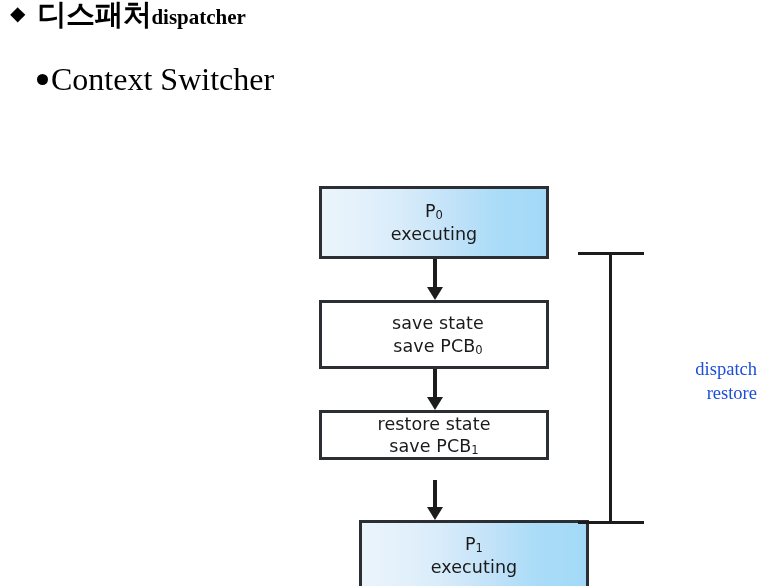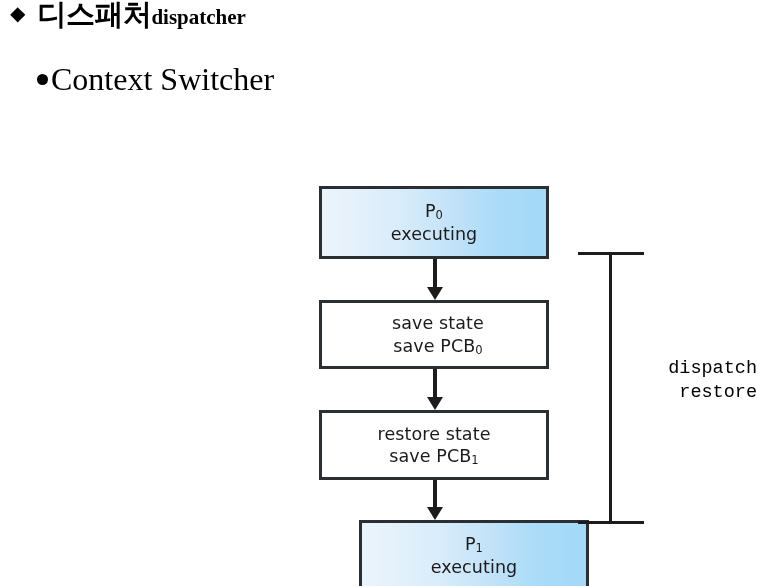--- a/index.html
+++ b/index.html
@@ -107,21 +107,21 @@
                 #c2e2f8 58%,
                 #aadcf8 78%,
                 #a3d9f7 100%);
   }
   .dgm-box.plain {
     background: #ffffff;
   }
 
   .box-1 { top: 170px; height: 73px; }
   .box-2 { top: 284px; height: 69px; padding-left: 8px; }
-  .box-3 { top: 394px; height: 70px; }
+  .box-3 { top: 394px; height: 50px; }
   .box-4 { top: 504px; height: 71px; margin-left: 40px; }
 
   .box-text { display: block; }
   .box-text sub {
     font-size: 0.66em;
     vertical-align: -0.18em;
     line-height: 0;
   }
 
   
@@ -183,24 +183,24 @@
     height: 272px;
     background: #1c1c1c;
   }
 
   .latency-label {
     position: absolute;
     left: 648px;
     top: 341px;
     width: 109px;
     text-align: right;
-    font-family: Liberation Mono, monospace;
+    font-family: Liberation Serif, serif;
     font-size: 18.5px;
     line-height: 1.32;
-    color: #000000;
+    color: #1d4ed8;
     white-space: nowrap;
   }
 </style>
 </head>
 <body>
 
 <div class="slide-title">
   <span class="title-diamond">◆</span>
   <span class="title-ko">디스패처</span>
   <span class="title-en">dispatcher</span>

